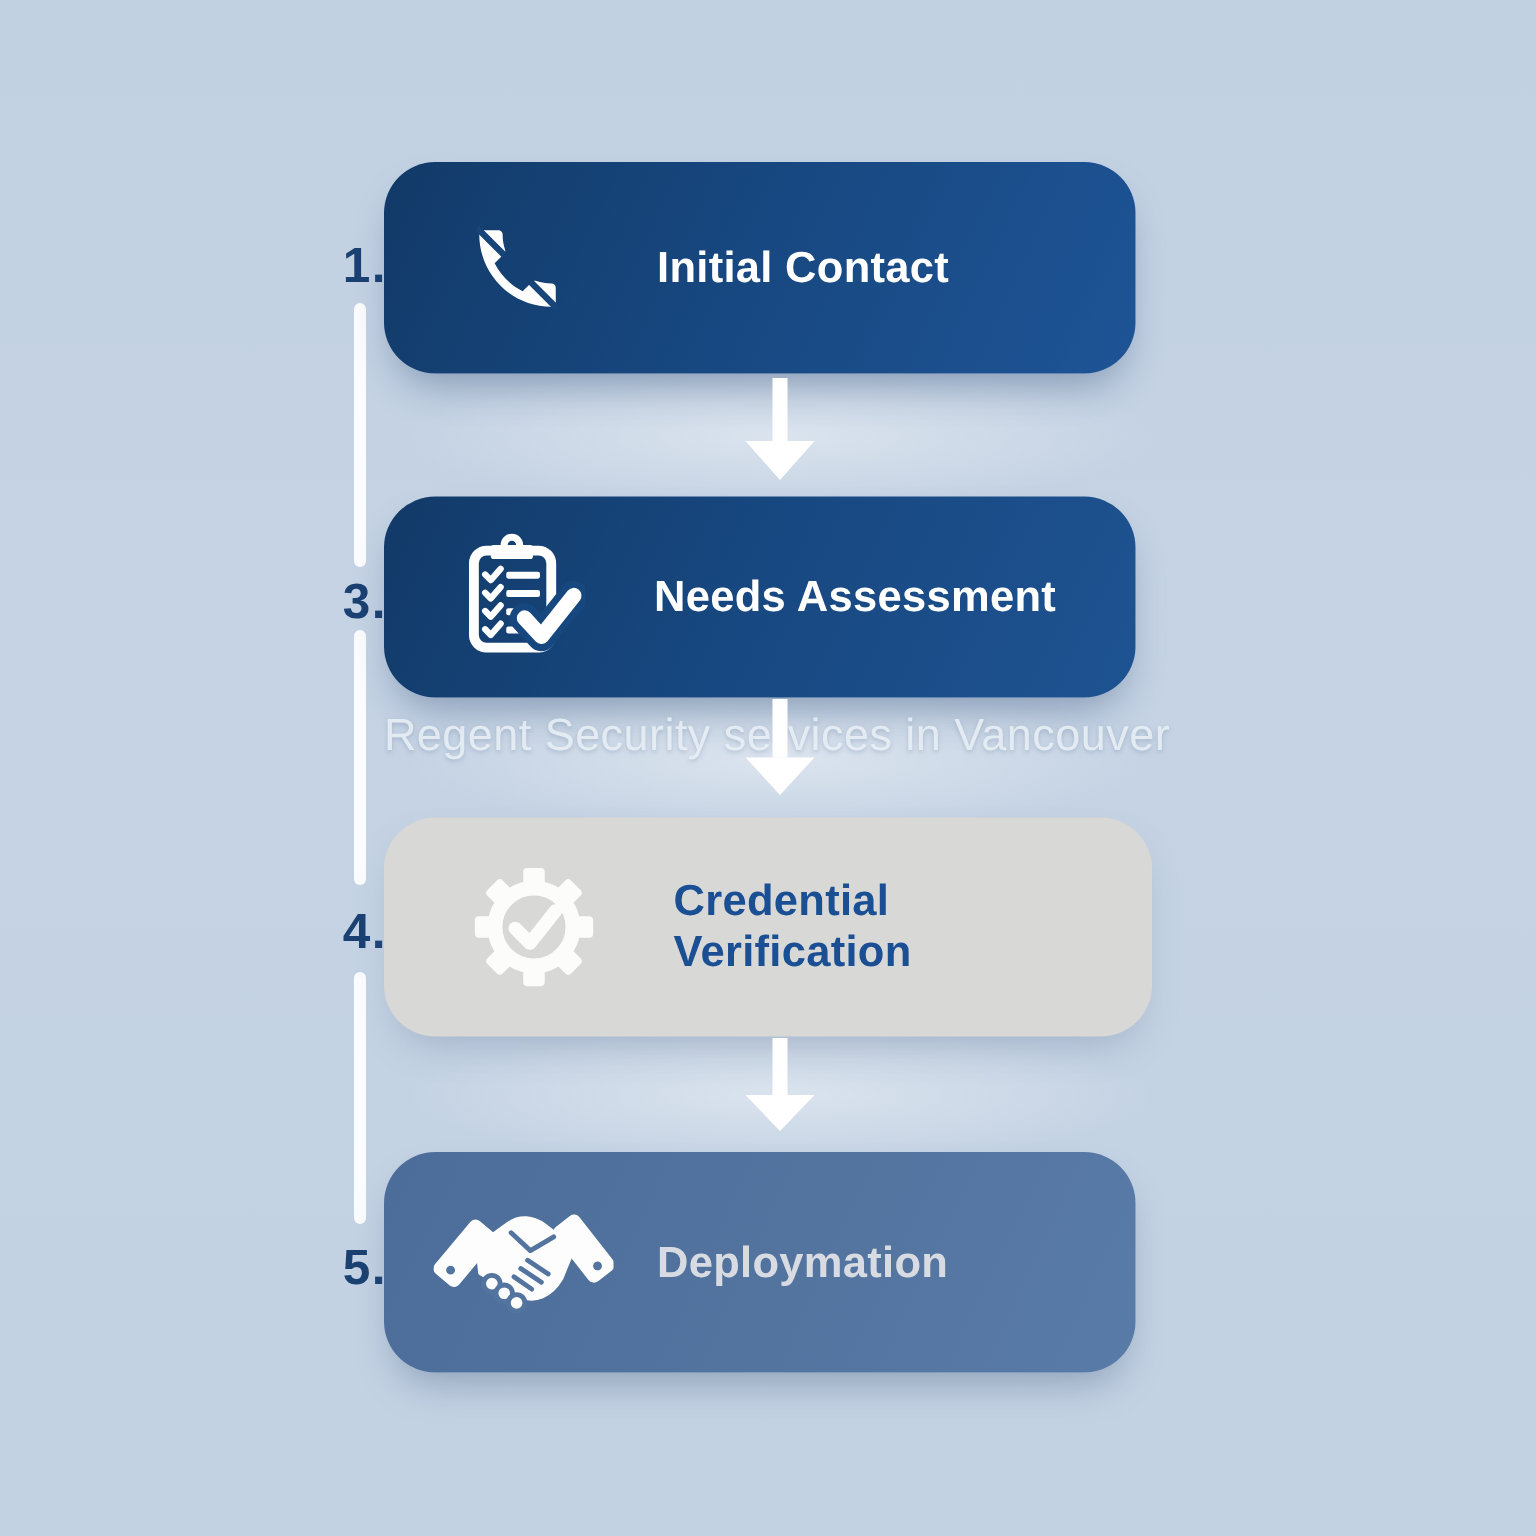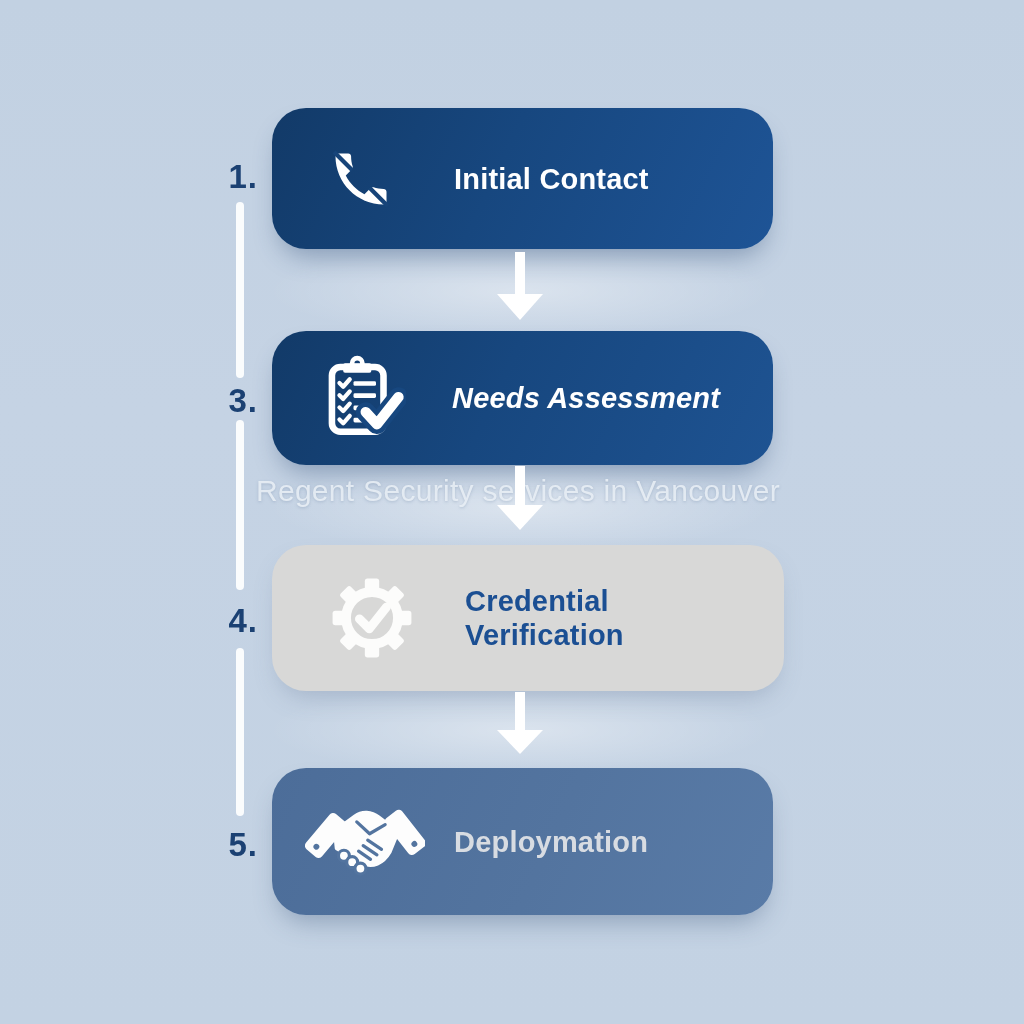--- a/index.html
+++ b/index.html
@@ -36,29 +36,29 @@
     position:absolute;left:200px;width:58px;text-align:right;
     font-size:33px;font-weight:700;color:#1b4173;letter-spacing:1px;
   }
   .stepnum.n1{top:158px;}
   .stepnum.n2{top:382px;}
   .stepnum.n3{top:602px;}
   .stepnum.n4{top:826px;}
 
   
   .step-box{
-    position:absolute;left:272px;width:501px;border-radius:34px;
+    position:absolute;left:256px;width:501px;border-radius:34px;
     display:flex;align-items:center;
   }
   .step-box.b1{top:108px;height:141px;
     background:linear-gradient(115deg,#123a68 0%,#17477f 45%,#1e5496 100%);
     box-shadow:0 14px 26px -8px rgba(36,66,108,0.40);}
   .step-box.b2{top:331px;height:134px;
     background:linear-gradient(115deg,#123a68 0%,#17477f 45%,#1e5392 100%);
-    box-shadow:0 14px 26px -8px rgba(36,66,108,0.40);font-style:italic;}
+    box-shadow:0 14px 26px -8px rgba(36,66,108,0.40);}
   .step-box.b3{top:545px;height:146px;
     background:#d8d8d7;
     box-shadow:0 12px 24px -8px rgba(100,118,145,0.35);padding-left:11px;}
   .step-box.b4{top:768px;height:147px;
     background:linear-gradient(115deg,#4c6d99 0%,#53749f 55%,#597ba7 100%);
     box-shadow:0 14px 26px -8px rgba(60,86,120,0.40);}
 
   .icon-wrap{display:flex;align-items:center;justify-content:center;flex:none;}
   .b1 .icon-wrap{width:70px;margin-left:54px;}
   .b2 .icon-wrap{width:90px;margin-left:44px;}

